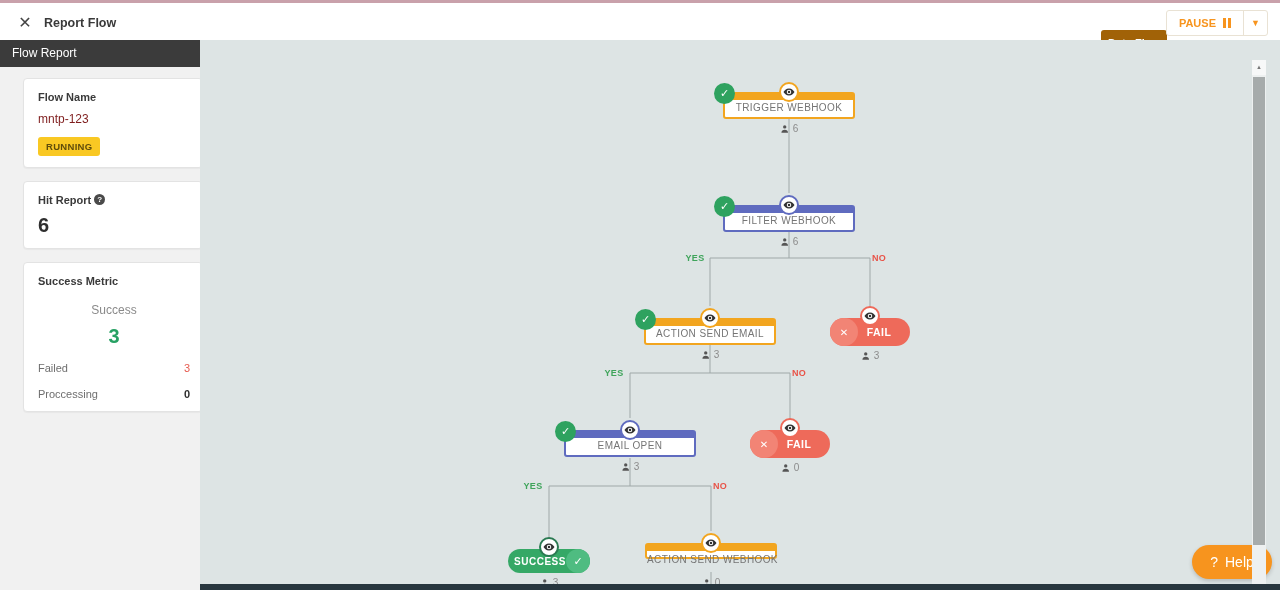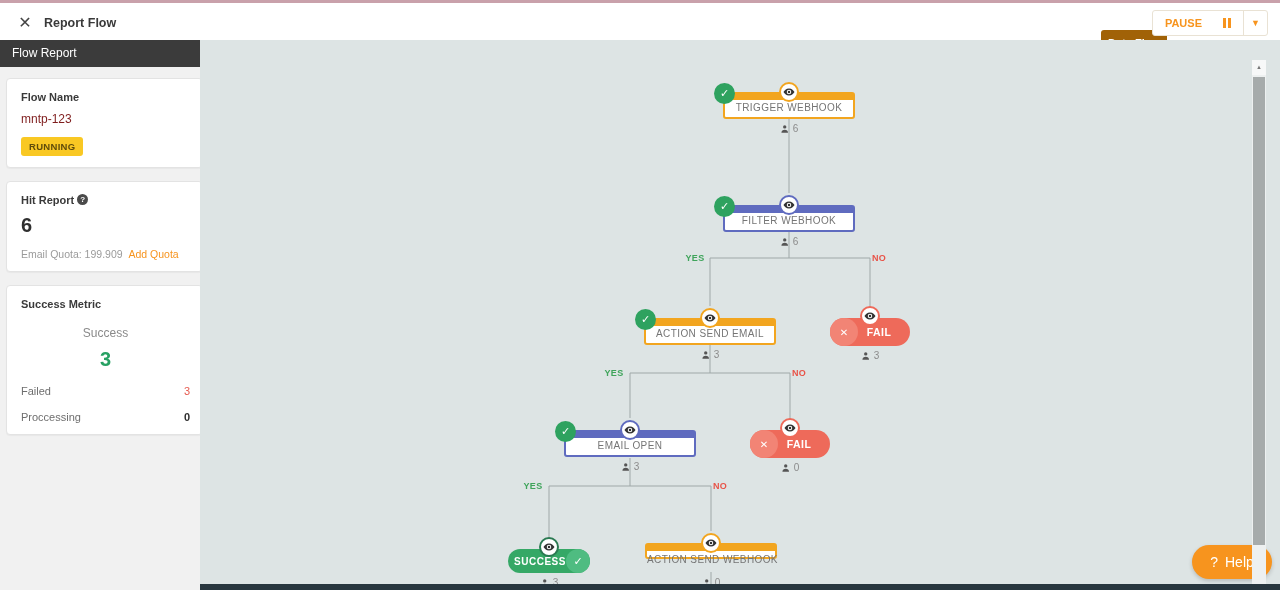--- a/index.html
+++ b/index.html
@@ -4,28 +4,28 @@
 <style>
   * { margin:0; padding:0; box-sizing:border-box; }
   html,body { width:1280px; height:590px; font-family:"Liberation Sans", sans-serif; background:#fff; overflow:hidden; }
 
   
   .topbar { position:absolute; left:0; top:0; width:1280px; height:40px; background:#fff; border-top:3px solid #c9a1ab; }
   .close-btn { position:absolute; left:16px; top:11px; width:18px; height:18px; font-size:16px; color:#444; cursor:pointer; line-height:18px; text-align:center; }
   .topbar-title { position:absolute; left:44px; top:13px; font-size:12.5px; font-weight:bold; color:#3a3a3a; }
   .dataflow-btn { position:absolute; right:113px; top:7px; width:66px; height:26px; background:#a16207; color:#fff; border:none; border-radius:3px; font-size:11px; font-weight:bold; font-family:"Liberation Sans",sans-serif; cursor:pointer;margin-top:20px; }
   .pause-group { position:absolute; right:12px; top:7px; height:26px; display:flex; border:1px solid #e9e2d4; border-radius:3px; background:#fff; }
-  .pause-btn { display:flex; align-items:center; gap:21px; padding:0 12px; color:#F7941E; font-size:11px; font-weight:bold; cursor:pointer; }
+  .pause-btn { display:flex; align-items:center; gap:7px; padding:0 12px; color:#F7941E; font-size:11px; font-weight:bold; cursor:pointer; }
   .pause-bars { display:inline-flex; gap:2px; }
   .pause-bars i { display:block; width:3px; height:10px; background:#F7941E; }
   .pause-caret { width:24px; display:flex; align-items:center; justify-content:center; border-left:1px solid #e9e2d4; color:#F7941E; font-size:9px; cursor:pointer; }
 
   
   .panel-header { position:absolute; left:0; top:40px; width:200px; height:27px; background:#3b3b3b; color:#fff; font-size:12px; line-height:27px; padding-left:12px; }
-  .sidebar { position:absolute; left:0; top:67px; width:227px; height:523px; background:#f1f1f1; padding:11px 24px 10px 6px; overflow:hidden; }
+  .sidebar { position:absolute; left:0; top:67px; width:227px; height:523px; background:#f1f1f1; padding:11px 24px 10px 23px; overflow:hidden; }
   .card { background:#fff; border:1px solid #e3e3e3; border-radius:4px; padding:12px 12px 11px 14px; margin-bottom:13px; box-shadow:0 1px 1px rgba(0,0,0,.04); }
   .card-title { font-size:11px; font-weight:bold; color:#3a3a3a; }
   .card-value { font-size:12px; color:#7f1d1d; margin-top:9px; }
   .badge-running { display:inline-block; margin-top:11px; background:#f9c823; color:#5f4c0b; font-size:9.5px; font-weight:bold; padding:4px 8px; border-radius:3px; letter-spacing:.3px; }
   .info-dot { display:inline-flex; width:11px; height:11px; border-radius:50%; background:#4a4a4a; color:#fff; font-size:8px; align-items:center; justify-content:center; vertical-align:top; margin-left:3px; }
   .hit-value { font-size:20px; font-weight:bold; color:#2f2f2f; margin-top:8px; }
   .quota-line { margin-top:11px; font-size:10.5px; color:#9b9b9b; }
   .quota-link { color:#F7941E; cursor:pointer; margin-left:3px; }
   .metric-desc { font-size:9px; color:#9b9b9b; margin-top:6px; line-height:1.35; }
   .metric-success-label { text-align:center; font-size:12px; color:#8a8a8a; margin-top:16px; }
@@ -96,24 +96,20 @@
     <div class="card-value">mntp-123</div>
     <span class="badge-running">RUNNING</span>
   </div>
 
 
   <div class="card">
     <div class="card-title">
       <span>Hit Report</span><span class="info-dot">?</span>
     </div>
     <div class="hit-value">6</div>
-    <div class="quota-line">
-      <span>Email Quota: 199.909</span>
-      <span class="quota-link">Add Quota</span>
-    </div>
   </div>
 
   <div class="card">
     <div class="card-title">Success Metric</div>
     <div class="metric-success-label">Success</div>
     <div class="metric-success-value">3</div>
     <div class="metric-row">
       <span>Failed</span>
       <span class="v-red">3</span>
     </div>

